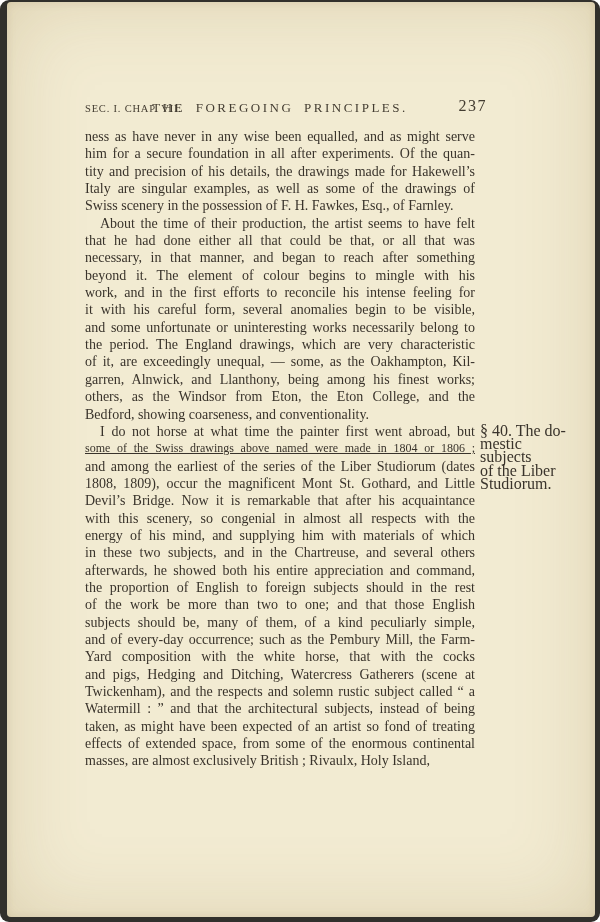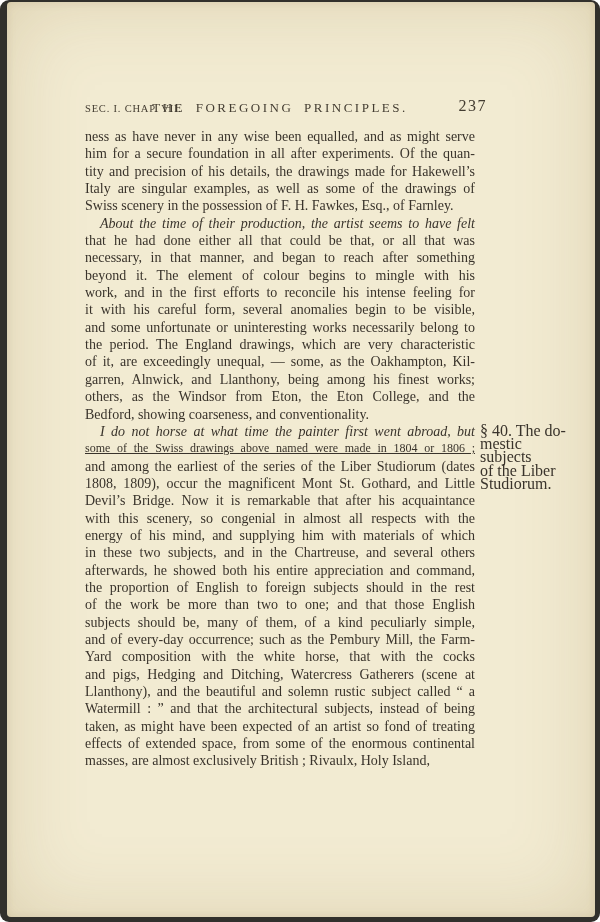--- a/index.html
+++ b/index.html
@@ -42,21 +42,21 @@
   .textcol {
     position: absolute; top: 126px; left: 78px; width: 390px;
     color: #39332b; font-size: 14px;
   }
   .line {
     line-height: 17.35px;
     text-align: justify;
     text-align-last: justify;
   }
   .line.last { text-align-last: left; }
-  .para.indent .line.first { text-indent: 15px; font-style: italic; }
+  .para.indent .line.first { text-indent: 15px; }
   .sidenote {
     position: absolute; left: 473px; top: 422px; width: 88px;
     color: #39332b; font-size: 16px;
   }
   .sn-line { line-height: 13.2px; text-align: left; }
 </style>
 </head>
 <body>
 
 <div class="scan">
@@ -99,21 +99,21 @@
           <div class="line">with this scenery, so congenial in almost all respects with the</div>
           <div class="line">energy of his mind, and supplying him with materials of which</div>
           <div class="line">in these two subjects, and in the Chartreuse, and several others</div>
           <div class="line">afterwards, he showed both his entire appreciation and command,</div>
           <div class="line">the proportion of English to foreign subjects should in the rest</div>
           <div class="line">of the work be more than two to one; and that those English</div>
           <div class="line">subjects should be, many of them, of a kind peculiarly simple,</div>
           <div class="line">and of every-day occurrence; such as the Pembury Mill, the Farm-</div>
           <div class="line">Yard composition with the white horse, that with the cocks</div>
           <div class="line">and pigs, Hedging and Ditching, Watercress Gatherers (scene at</div>
-          <div class="line">Llanthony), and the beautiful and solemn rustic subject called “ a</div>
+          <div class="line">Twickenham), and the respects and solemn rustic subject called “ a</div>
           <div class="line">Watermill : ” and that the architectural subjects, instead of being</div>
           <div class="line">taken, as might have been expected of an artist so fond of treating</div>
           <div class="line">effects of extended space, from some of the enormous continental</div>
           <div class="line last">masses, are almost exclusively British ; Rivaulx, Holy Island,</div>
         </div>
       </div>
 
     <div class="sidenote" id="sidenote">
         <div class="sn-line">§ 40. The do-</div>
         <div class="sn-line">mestic subjects</div>

